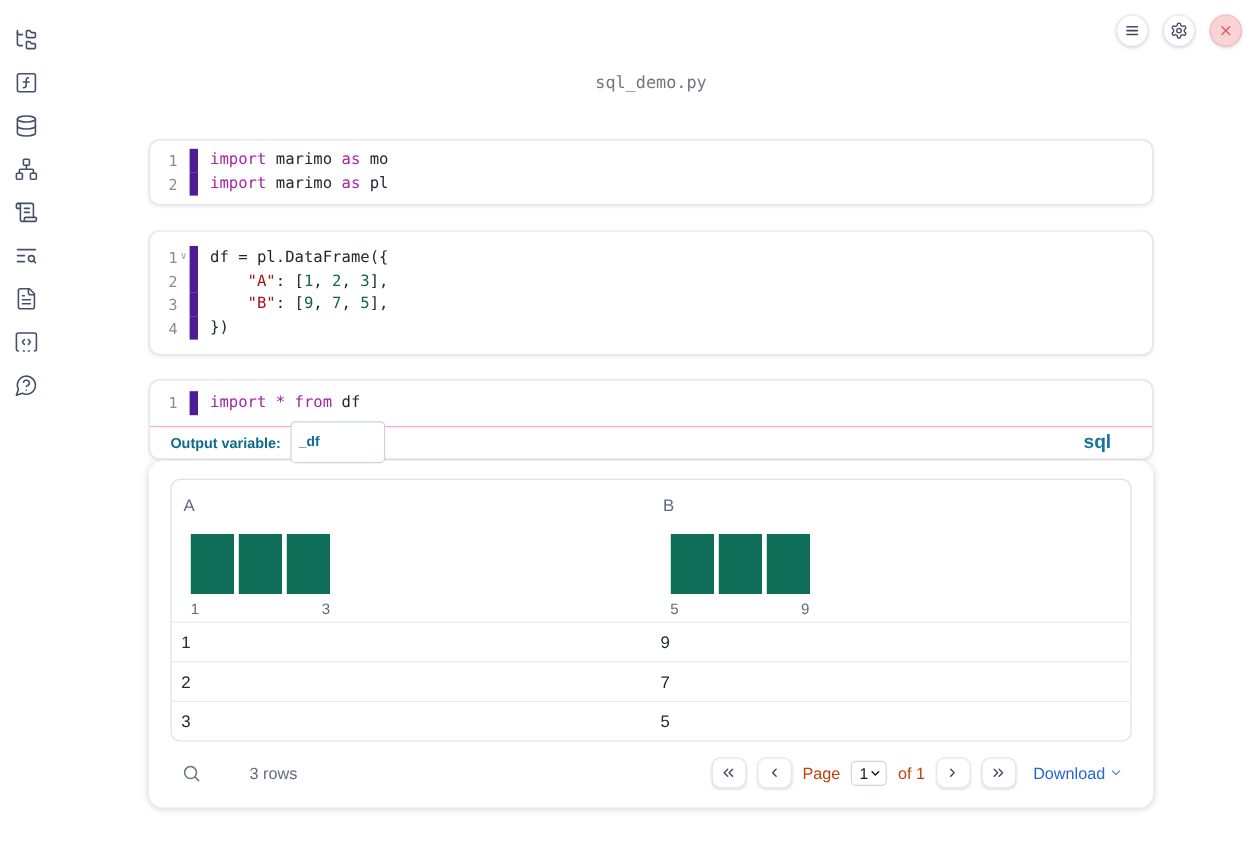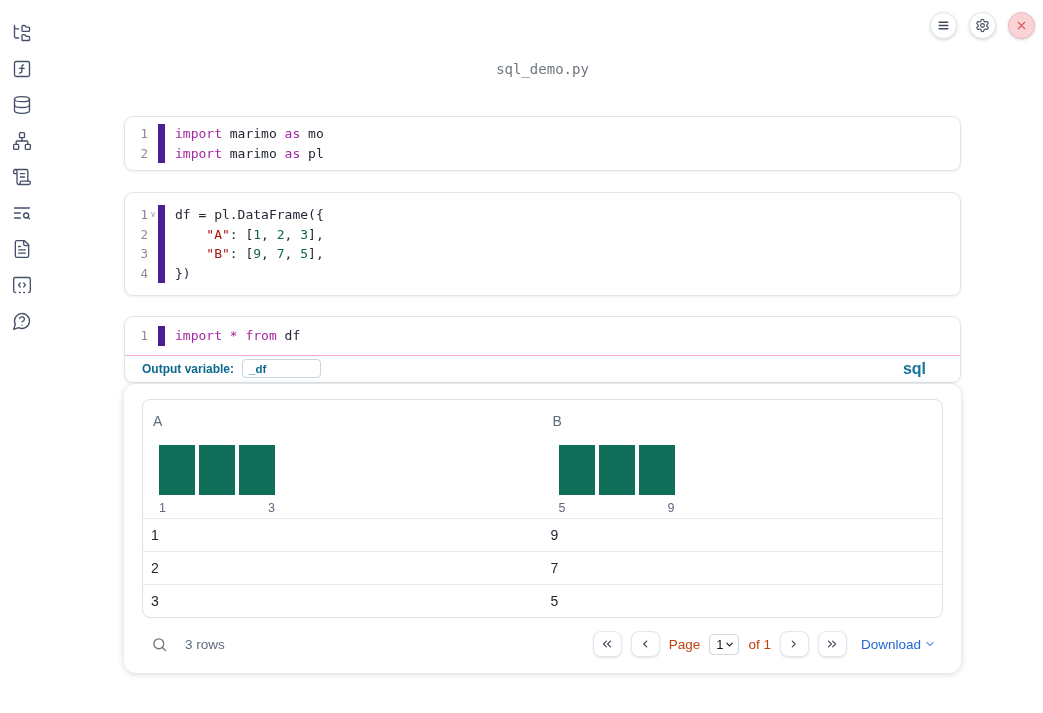--- a/index.html
+++ b/index.html
@@ -32,37 +32,37 @@
   .cell-sql{margin-top:20px;padding:0;}
   .sql-code{padding:9px 0;}
   .code-line{display:flex;font-family:"DejaVu Sans Mono",monospace;font-size:13px;line-height:19.5px;}
   .gutter{width:23px;flex:none;text-align:right;color:#858c96;font-size:12.5px;}
   .fold{width:10px;flex:none;text-align:center;color:#9aa3ad;font-size:8.5px;}
   .code-text{flex:1;border-left:7px solid #4c1d95;padding-left:10px;white-space:pre;color:var(--plain);}
   .tk-kw{color:var(--kw);} .tk-str{color:var(--str);} .tk-num{color:var(--num);} .tk-pl{color:var(--plain);}
   
   .outvar-row{border-top:1px solid #f9a8d4;height:27px;display:flex;align-items:center;padding:0 34px 0 17px;}
   .outvar-label{font-size:12px;font-weight:700;color:var(--outvar);}
-  .outvar-input{margin-left:8px;width:79px;height:19px;border:1px solid #c9d4de;border-radius:4px;
+  .outvar-input{margin-left:8px;width:79px;height:35px;border:1px solid #c9d4de;border-radius:4px;
     font-family:"Liberation Sans",sans-serif;font-size:11.5px;font-weight:700;color:var(--outvar);padding:0 0 0 6px;outline:none;}
   .sql-badge{margin-left:auto;font-size:16px;font-weight:700;color:var(--sqlbadge);}
   
   .output{margin-top:1px;height:289px;border-radius:12px;background:#fff;box-shadow:0 1px 6px rgba(15,23,42,.18);padding:15px 18px 0 18px;}
   .table-box{border:1px solid #dbe1e8;border-radius:8px;overflow:hidden;background:#fff;}
   .thead{display:flex;height:118px;}
   .tcol{width:50%;padding:13px 0 0 10px;}
   .tcol-label{font-size:14px;color:var(--muted);line-height:16px;}
   .hist{margin:16px 0 0 6px;width:116px;}
   .hist-bars{display:flex;gap:4px;height:50px;align-items:flex-end;}
   .hist-bar{width:36px;height:100%;background:var(--bar);}
   .hist-ticks{display:flex;justify-content:space-between;margin-top:6px;font-size:12.5px;color:var(--muted);}
   .trow{display:flex;height:33px;align-items:center;border-top:1px solid #e7ebf0;font-size:14px;color:#202733;}
   .trow .tcell{width:50%;padding-left:8px;}
   
-  .tfoot{display:flex;align-items:center;height:53px;padding-right:7px;}
+  .tfoot{display:flex;align-items:center;height:53px;padding-right:7px;gap:23px;}
   .search-btn{margin-left:8px;width:18px;height:18px;border:none;background:none;color:#6b7280;padding:0;display:flex;align-items:center;justify-content:center;cursor:pointer;}
   .row-count{margin-left:17px;font-size:13.5px;color:var(--muted);}
   .pager{margin-left:auto;display:flex;align-items:center;gap:9px;}
   .pg-btn{width:29px;height:26px;border:1px solid #e3e7ee;border-radius:8px;background:#fff;
     box-shadow:0 1px 2px rgba(16,24,40,.12);display:flex;align-items:center;justify-content:center;color:#3f4a5c;cursor:pointer;padding:0;}
   .pg-text{font-size:13.5px;color:#c2410c;}
   .page-select{height:21px;border:1px solid #cfd6df;border-radius:4px;display:flex;align-items:center;padding:0 3px 0 6px;font-size:13px;color:#111827;gap:1px;cursor:pointer;background:#fff;}
   .download{margin-left:5px;display:flex;align-items:center;gap:3px;font-size:13.5px;color:var(--dl);background:none;border:none;cursor:pointer;padding:0;justify-content:space-between;}
   .download svg{color:#6d97e0;}
 </style>

